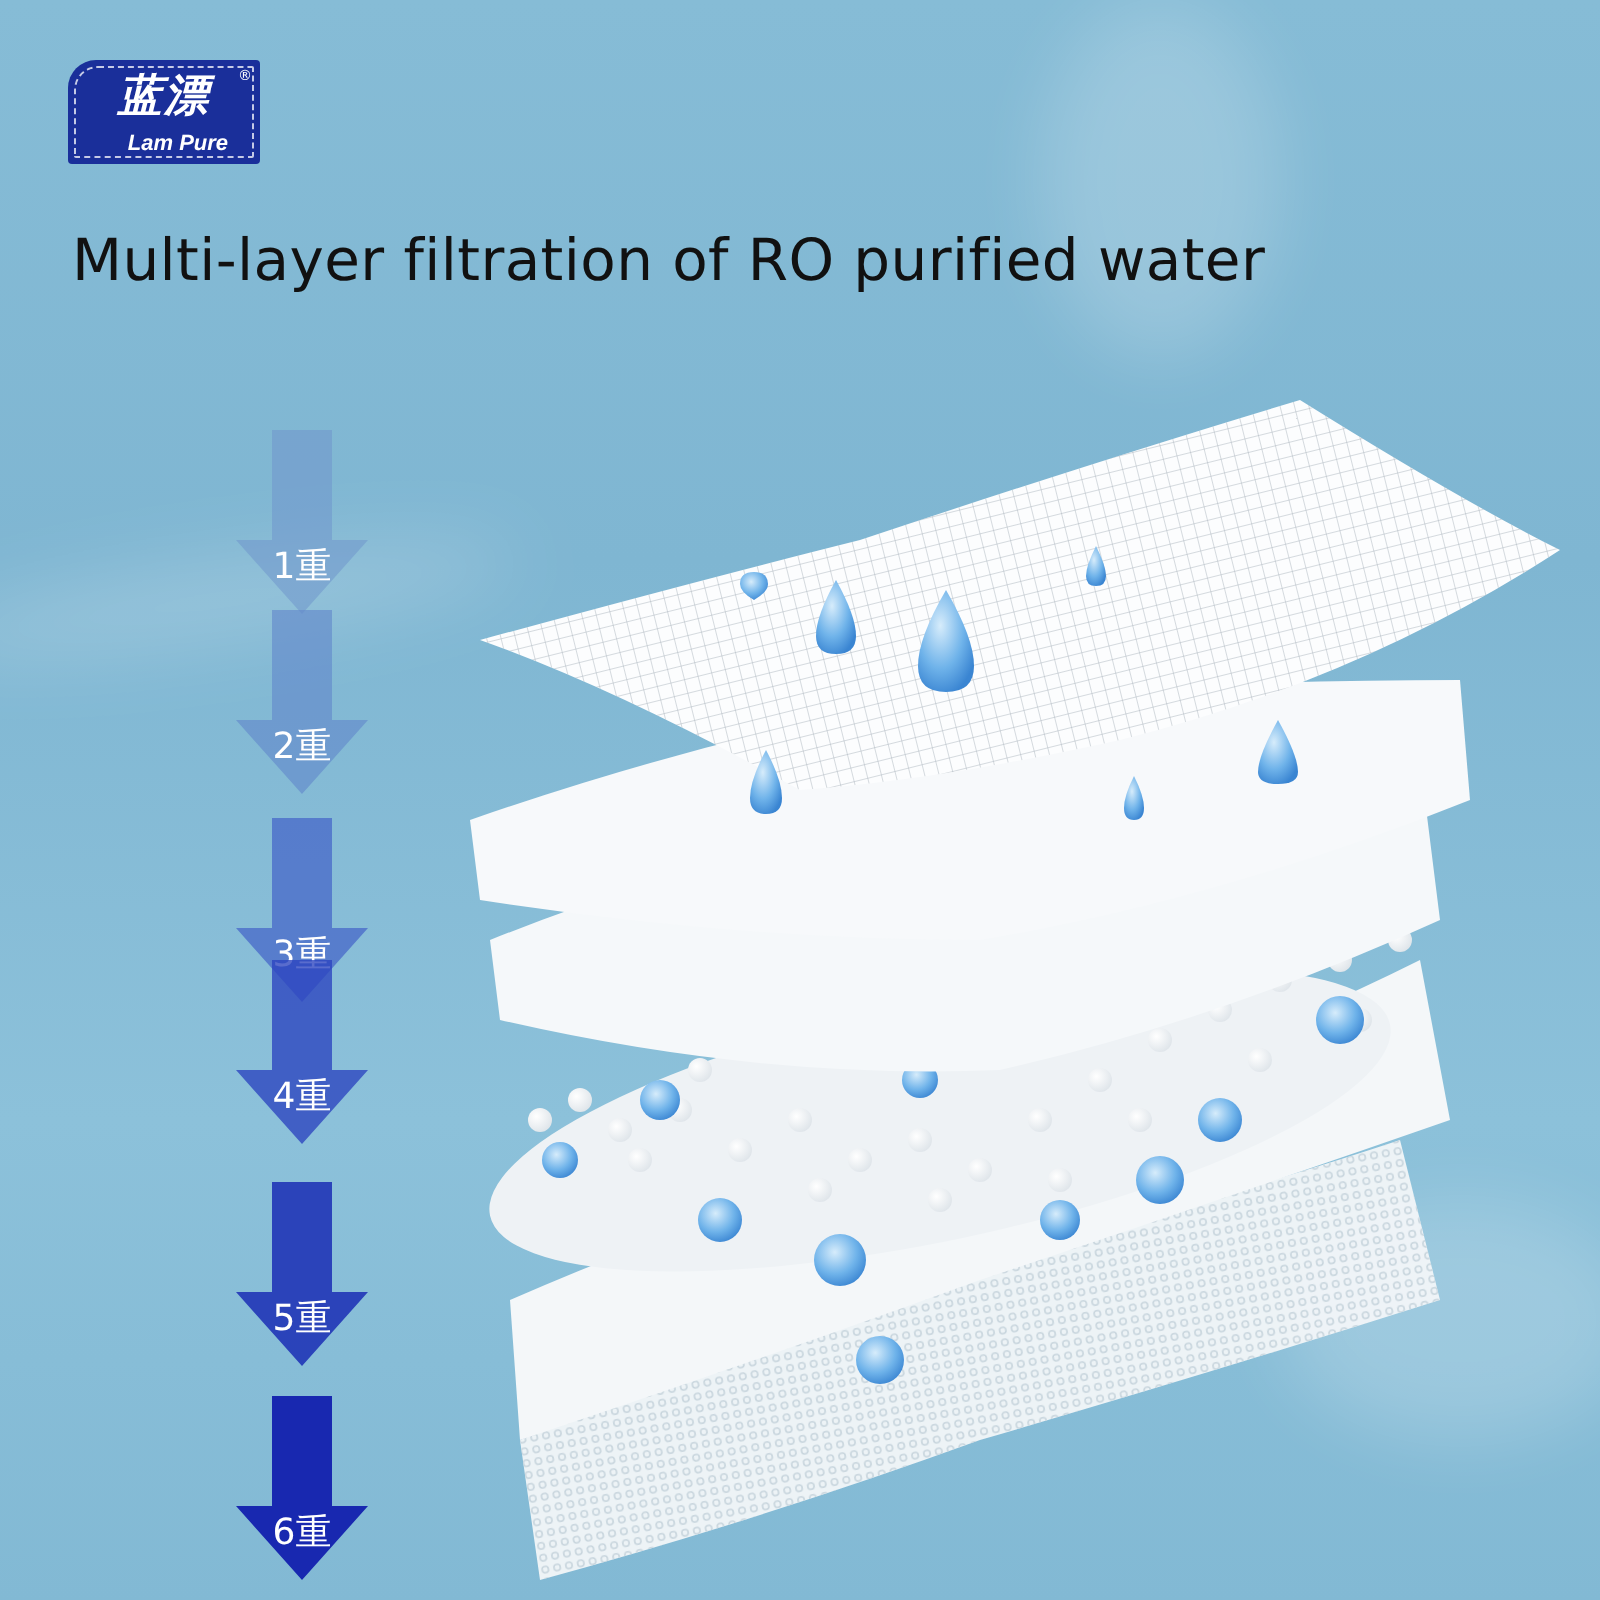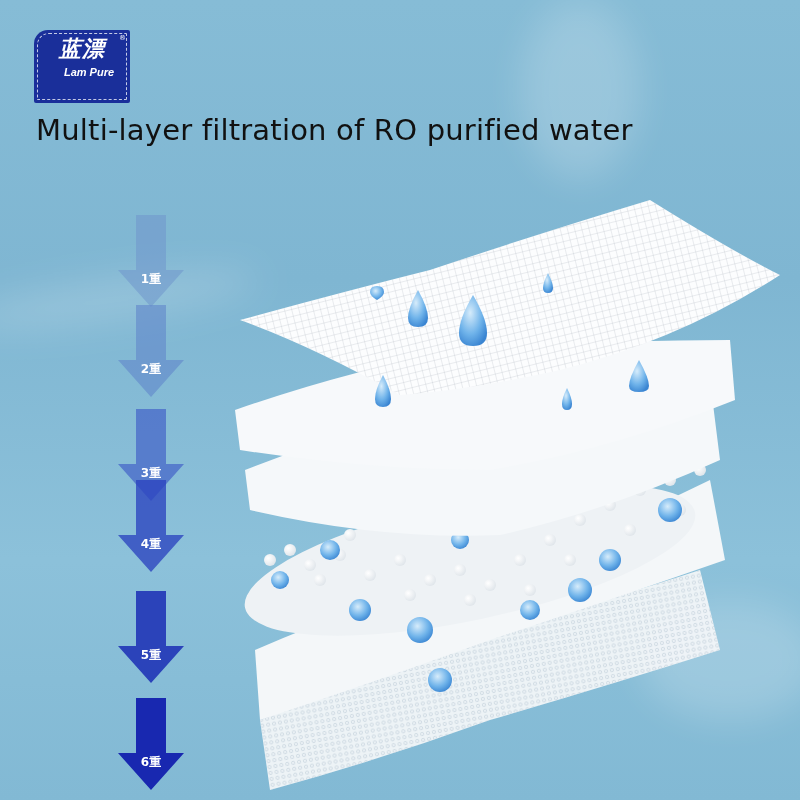--- a/index.html
+++ b/index.html
@@ -1,33 +1,33 @@
 <!DOCTYPE html>
 <html><head>
   <meta charset="utf-8">
   <style>
     html, body { margin:0; padding:0; }
     body { width:800px; height:800px; overflow:hidden; position:relative;
       font-family:"DejaVu Sans", sans-serif;
       background: linear-gradient(180deg, #86bcd6 0%, #7fb6d2 35%, #8cc1da 70%, #82b9d4 100%); }
     .bg-wisp { position:absolute; border-radius:50%; background:rgba(255,255,255,0.18); filter:blur(18px); }
-    .logo { position:absolute; left:34px; top:30px; width:96px; height:73px; background:#1a2f9a;
+    .logo { position:absolute; left:34px; top:30px; width:96px; height:52px; background:#1a2f9a;
       border-radius:14px 2px 2px 2px; box-sizing:border-box; }
     .logo-inner { position:absolute; left:3px; top:3px; right:3px; bottom:3px; border:1px dashed rgba(255,255,255,0.75);
       border-radius:12px 1px 1px 1px; }
     .logo-cn { position:absolute; left:0; right:0; top:6px; text-align:center; color:#fff; font-weight:bold;
       font-size:22px; letter-spacing:1px; font-style:italic; line-height:26px; }
     .logo-en { position:absolute; left:0; right:0; top:36px; text-align:center; color:#fff; font-size:11px;
       font-style:italic; font-weight:bold; font-family:"Liberation Sans", sans-serif;padding-left:14px; }
     .logo-reg { position:absolute; right:4px; top:4px; color:#fff; font-size:7px; }
     .title { position:absolute; left:36px; top:113px; font-size:29px; color:#111; white-space:nowrap;
       font-family:"DejaVu Sans", sans-serif; letter-spacing:0.2px; }
     .arrow { position:absolute; left:118px; width:66px; }
     .arrow svg { display:block; }
-    .arrow-label { position:absolute; left:0; right:0; text-align:center; color:#fff; font-weight:bold; font-size:12px; }
+    .arrow-label { position:absolute; left:0; right:0; text-align:center; color:#fff; font-weight:normal; font-size:18px; }
     .illus { position:absolute; left:230px; top:180px; width:560px; height:620px; }
   </style>
 </head>
 <body>
 
 <div class="bg-wisp" style="left:-40px;top:280px;width:300px;height:40px;transform:rotate(-8deg);"></div>
 <div class="bg-wisp" style="left:520px;top:0px;width:120px;height:180px;"></div>
 <div class="bg-wisp" style="left:640px;top:600px;width:180px;height:120px;"></div>
 
 <div class="logo">

